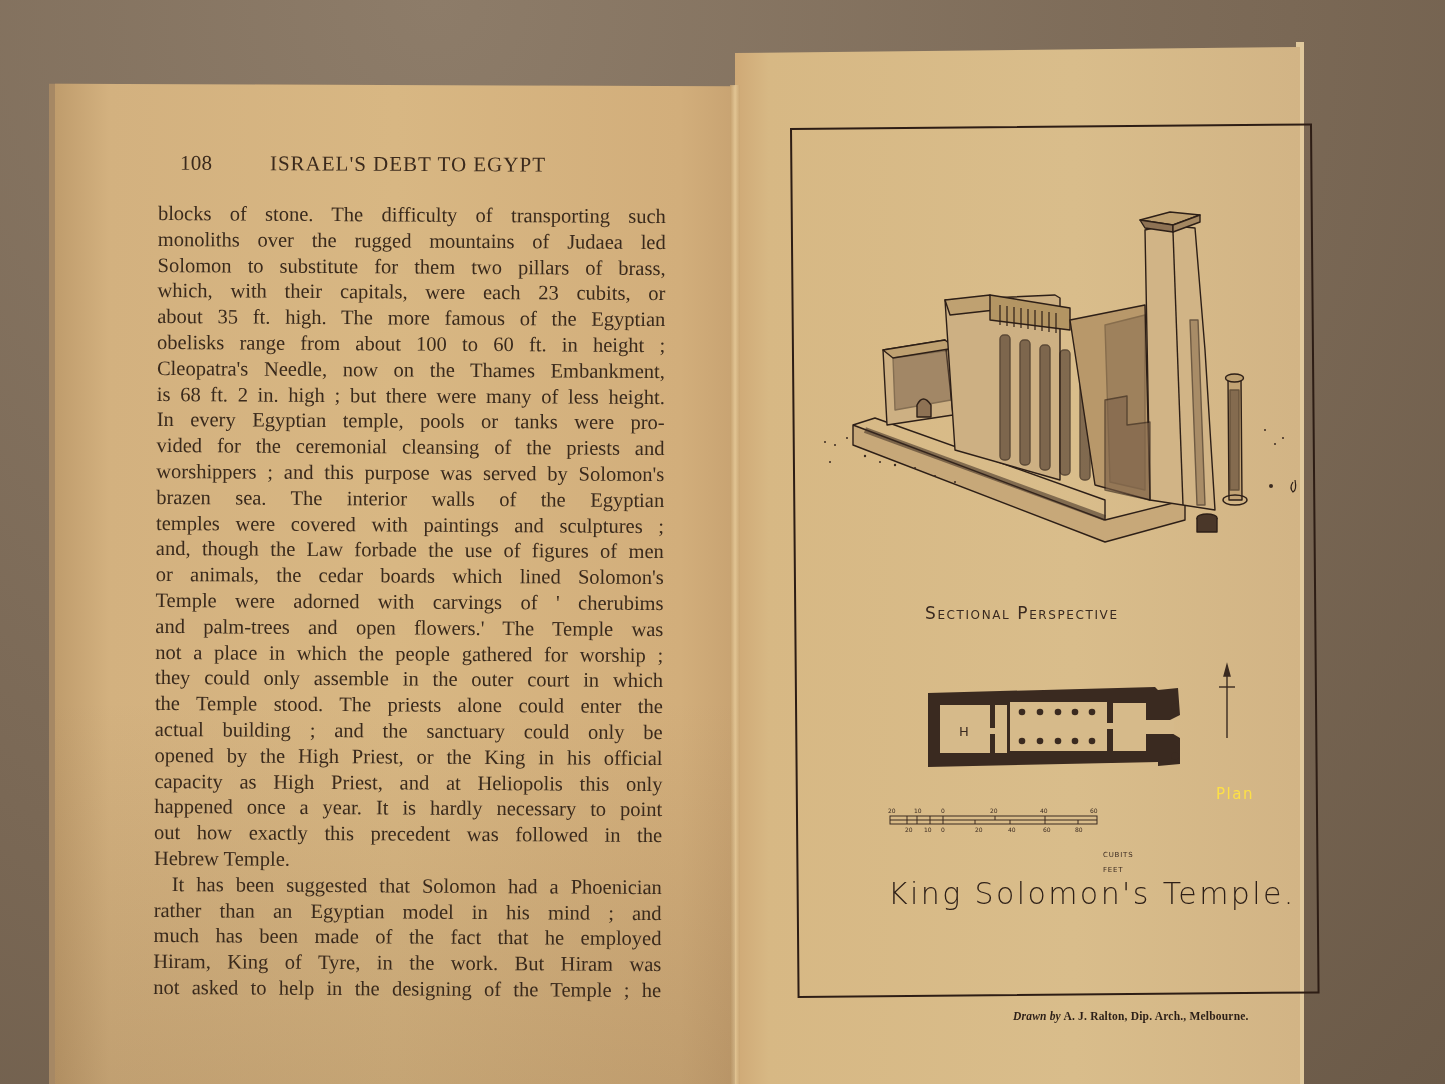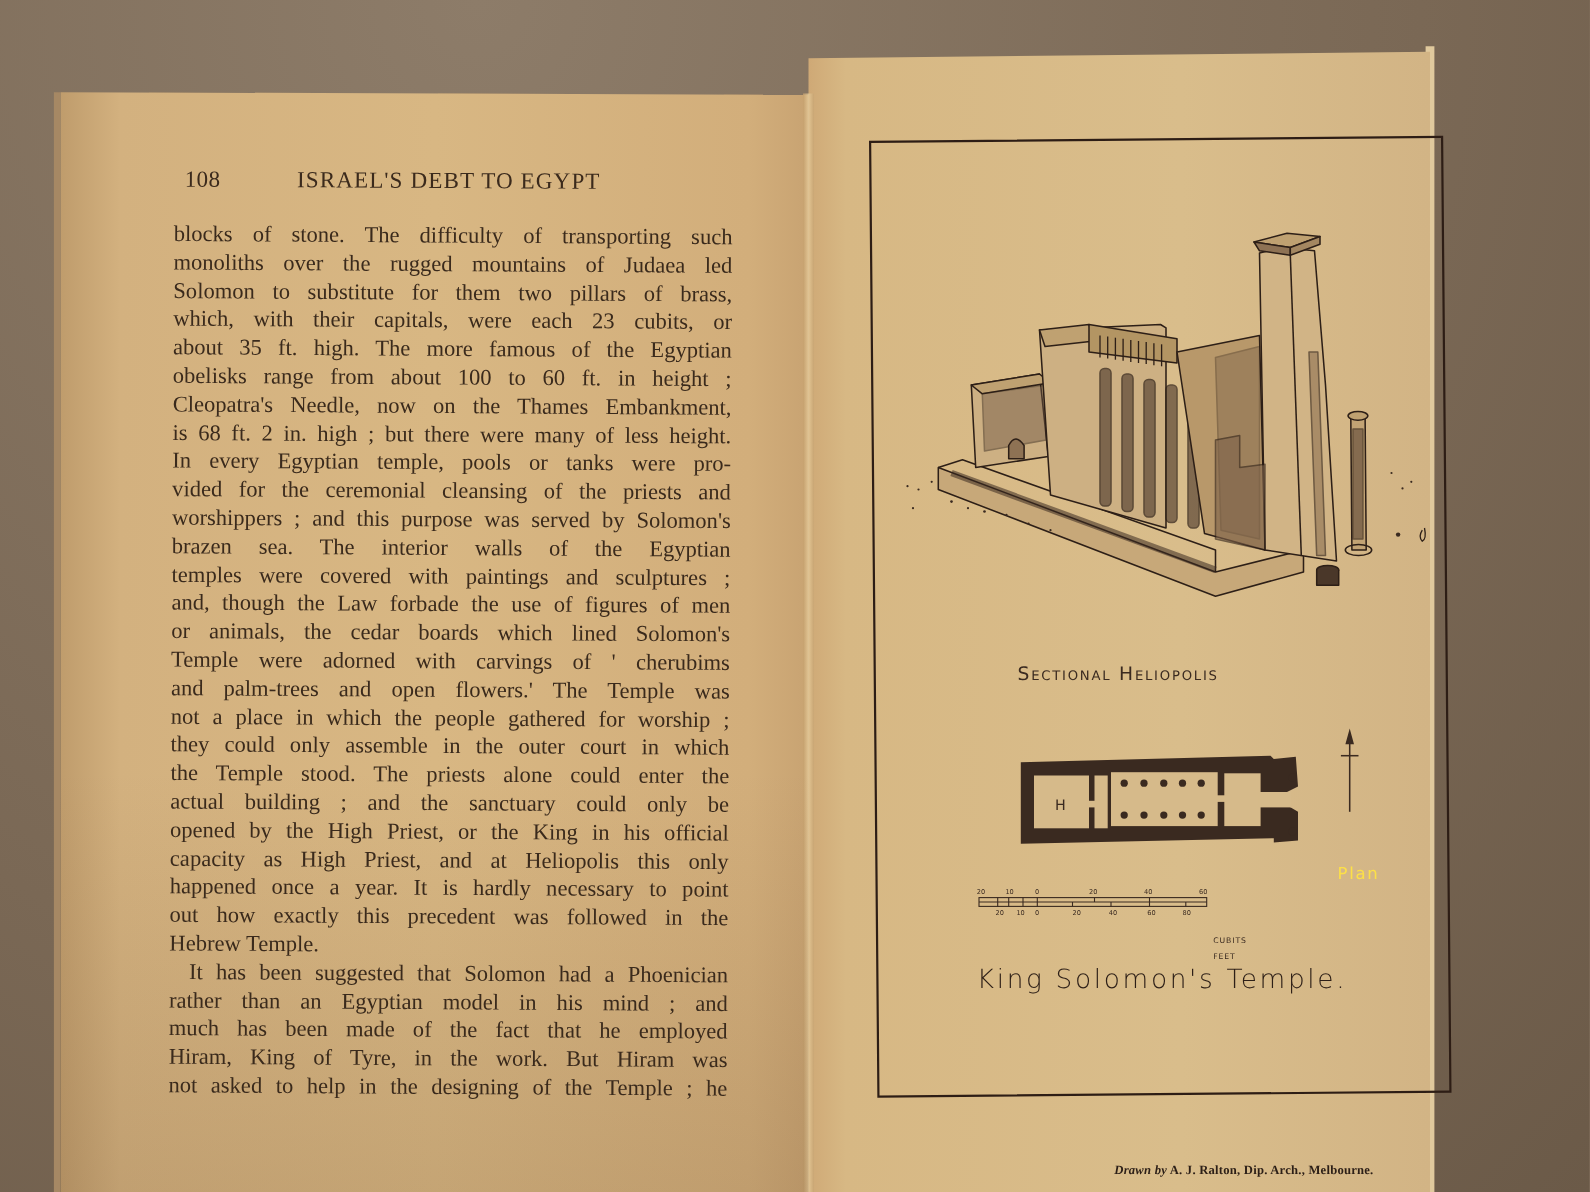--- a/index.html
+++ b/index.html
@@ -40,21 +40,21 @@
     position:absolute; left:55px; top:700px; width:680px; height:384px;
     background:linear-gradient(180deg, rgba(120,90,60,0) 0%, rgba(110,80,50,.18) 100%);
     pointer-events:none;
   }
   
   .running-head {
     position:absolute; left:168px; top:152px; width:500px;
     font-size:21px; color:#3b2a1c; letter-spacing:.3px;
     transform:rotate(0.3deg);
   }
-  .running-head .folio { position:absolute; left:0; top:0;text-align:right; }
+  .running-head .folio { position:absolute; left:12px; top:0;text-align:right; }
   .running-head .title { position:absolute; left:102px; top:0; letter-spacing:1px; }
   .body-text {
     position:absolute; left:158px; top:201px; width:508px;
     font-size:20.5px; line-height:25.8px; color:#3a2a1c;
     transform:rotate(0.35deg); transform-origin:left top;
   }
   .body-text .ln { display:block; text-align:justify; text-align-last:justify; white-space:nowrap; height:25.8px; }
   .body-text .ln.last { text-align-last:left; }
   .body-text .ln.indent { padding-left:18px; }
   
@@ -75,26 +75,26 @@
     font-family:"DejaVu Sans", sans-serif; font-size:15px; letter-spacing:1.5px; color:#fde047;
   }
   .scale-svg { position:absolute; left:885px; top:805px; width:250px; height:30px; }
   .scale-cubits, .scale-feet {
     position:absolute; font-family:"DejaVu Sans", sans-serif; font-size:7px; letter-spacing:.8px; color:#3a2a20;margin-top:44px;
   }
   .scale-cubits { left:1103px; top:807px; }
   .scale-feet { left:1103px; top:822px; }
   .plate-title {
     position:absolute; left:888px; top:876px;
-    font-family:"DejaVu Sans", sans-serif; font-size:24px; letter-spacing:2.4px; color:#2d1f17;
+    font-family:"DejaVu Sans", sans-serif; font-size:30px; letter-spacing:2.4px; color:#2d1f17;
     font-weight:300;
   }
   .credit {
     position:absolute; left:1013px; top:1010px;
-    font-size:11.5px; color:#2c1f17; font-weight:bold; letter-spacing:.2px;margin-top:48px;
+    font-size:11.5px; color:#2c1f17; font-weight:bold; letter-spacing:.2px;
   }
   .credit i { font-style:italic; }
 </style>
 </head>
 <body>
 
 <div class="bg-desk"></div>
 
 <div class="page page-left"></div>
 <div class="page-right-edge"></div>
@@ -212,21 +212,21 @@
       <circle cx="150" cy="282" r="1"></circle>
     <circle cx="25" cy="262" r="1"></circle>
       <circle cx="460" cy="230" r="1"></circle>
       <circle cx="478" cy="238" r="1"></circle>
     <circle cx="470" cy="244" r="1"></circle>
       <circle cx="466" cy="286" r="2"></circle>
   </g>
   <path d="M488 282 q-4 6 0 10 q4 -2 2 -12" fill="none" stroke="#2d1f17" stroke-width="1.2"></path>
 </svg>
 
-<div class="caption-sectional">Sectional Heliopolis</div>
+<div class="caption-sectional">Sectional Perspective</div>
 
 <svg class="plan-svg" viewBox="0 0 330 120">
   <g fill="#3a2a20">
 
     <path d="M8 33 L235 27 L238 30 L258 28 L260 55 L250 60 L250 72 L260 78 L260 104 L238 106 L238 102 L8 107 Z"></path>
   </g>
   <g fill="#d6ba8a">
     <rect x="20" y="45" width="50" height="48"></rect>
     <rect x="75" y="45" width="12" height="48"></rect>
     <rect x="90" y="42" width="97" height="49"></rect>

